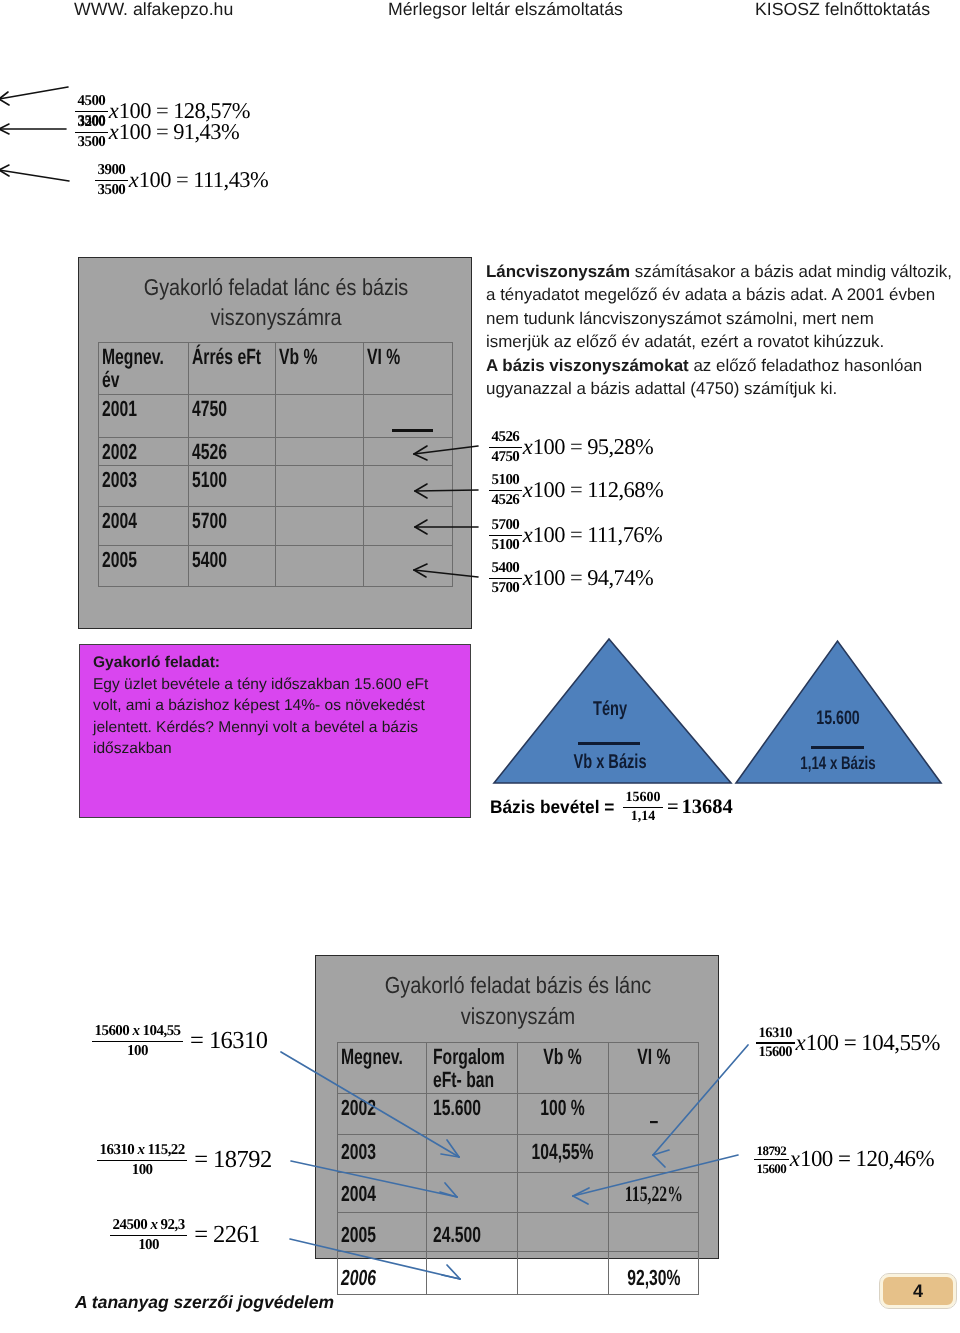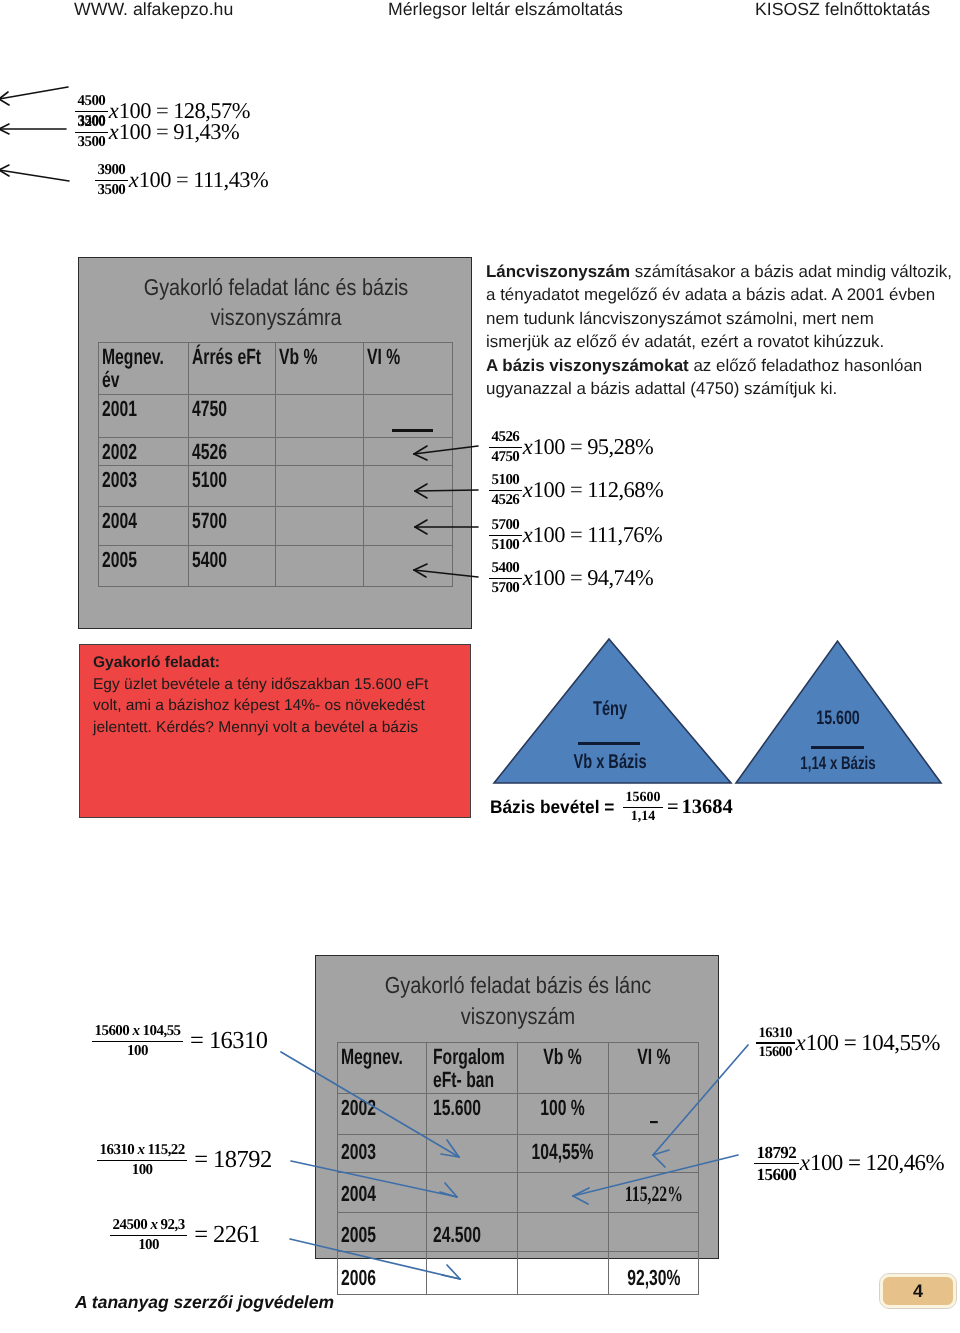--- a/index.html
+++ b/index.html
@@ -22,21 +22,21 @@
         line-height:1.0;font-weight:bold;}
   .frac .num{padding:0 2.5px;}
   .mathline > .frac{margin-right:1px;}
   .frac .den{padding:0 2.5px;}
   .frac .bar{height:1.5px;background:#000;width:100%;margin:1.6px 0;}
   .mi{font-style:normal;}
   .mi i{font-style:italic;padding-right:0.5px;}
 
   
   .pic{background:#a3a3a3;border:1.6px solid #2b2b2b;box-sizing:border-box;z-index:5;}
-  .txtbox{background:#ef4444;border:1.2px solid #404040;box-sizing:border-box;}
+  .txtbox{background:#d946ef;border:1.2px solid #404040;box-sizing:border-box;}
 
   
   .shotTitle{font-family:"Liberation Sans",sans-serif;text-align:center;color:#2a2a2a;
              transform:scaleX(0.862);transform-origin:center center;white-space:nowrap;}
   table.shot{border-collapse:collapse;table-layout:fixed;border-radius:19px;}
   table.shot td{border:1.1px solid #6d6d6d;box-sizing:border-box;font-family:"Liberation Sans",sans-serif;
                 font-weight:bold;color:#111;vertical-align:top;overflow:hidden;}
   table.shot td > span{display:block;transform:scaleX(0.715);transform-origin:left center;
                        white-space:nowrap;width:139.86%;}
   table.shot td.ctr > span{transform-origin:center center;text-align:center;margin-left:-19.93%;}
@@ -240,20 +240,21 @@
         <path d="M14,150 L26,157"></path>
     </g>
   </svg>
 
   <div class="abs txtbox" style="left:79px;top:644px;width:392px;height:174px;">
     <div style="position:absolute;left:13px;top:7px;width:370px;font-size:15.55px;line-height:21.5px;color:#1a1a1a;">
         <div><b>Gyakorló feladat:</b></div>
         <div><span>Egy üzlet bevétele a tény időszakban 15.600 eFt</span></div>
         <div><span>volt, ami a bázishoz képest 14%- os növekedést</span></div>
         <div><span>jelentett. Kérdés? Mennyi volt a bevétel a bázis</span></div>
+        <div><span>időszakban</span></div>
       </div>
   </div>
 
   <svg style="left:490px;top:635px;width:248px;height:154px;">
     <polygon points="4,148 119,4 241,148" fill="#4E80BC" stroke="#28395B" stroke-width="1.6"></polygon>
   </svg>
   <div class="triTxt" style="left:550px;top:698px;width:120px;font-size:20px;">Tény</div>
   <div style="position:absolute;left:578px;top:742px;width:62px;height:3px;background:#101C33;"></div>
   <div class="triTxt" style="left:550px;top:751px;width:120px;font-size:20px;">Vb x Bázis</div>
 
@@ -302,21 +303,21 @@
 
   <div class="abs mathline" style="left:756px;top:1026px;font-size:23px;">
     <span class="frac" style="font-size:14.5px;">
       <span class="num">16310</span>
       <span class="bar"></span>
       <span class="den">15600</span>
     </span>
     <span class="mi"><i>x</i>100 = 104,55%</span>
   </div>
   <div class="abs mathline" style="left:754px;top:1144px;font-size:23px;">
-    <span class="frac" style="font-size:17px;">
+    <span class="frac" style="font-size:13px;">
       <span class="num">18792</span>
       <span class="bar"></span>
       <span class="den">15600</span>
     </span>
     <span class="mi"><i>x</i>100 =  120,46%</span>
   </div>
 
   <div class="abs pic" style="left:315px;top:955px;width:404px;height:304px;">
     <div class="shotTitle" style="position:absolute;left:0;top:16px;width:404px;font-size:23.2px;">Gyakorló feladat bázis és lánc</div>
     <div class="shotTitle" style="position:absolute;left:0;top:47px;width:404px;font-size:23.2px;">viszonyszám</div>
@@ -375,21 +376,21 @@
         <td style="padding:10px 3px 2px;vertical-align:top;">
               <span>2005</span>
             </td>
         <td style="padding:10px 6px 2px;vertical-align:top;">
               <span>24.500</span>
             </td>
         <td></td>
         <td></td>
       </tr>
       <tr style="height:43px;">
-        <td style="padding:14px 3px 2px;vertical-align:top;">
+        <td style="padding:14px 3px 2px;vertical-align:top;font-style:italic;">
               <span>2006</span>
             </td>
         <td></td>
         <td></td>
         <td class="ctr" style="padding:14px 6px 2px;vertical-align:top;margin-left:12px;">
               <span>92,30%</span>
             </td>
       </tr>
     </tbody>
       </table>

